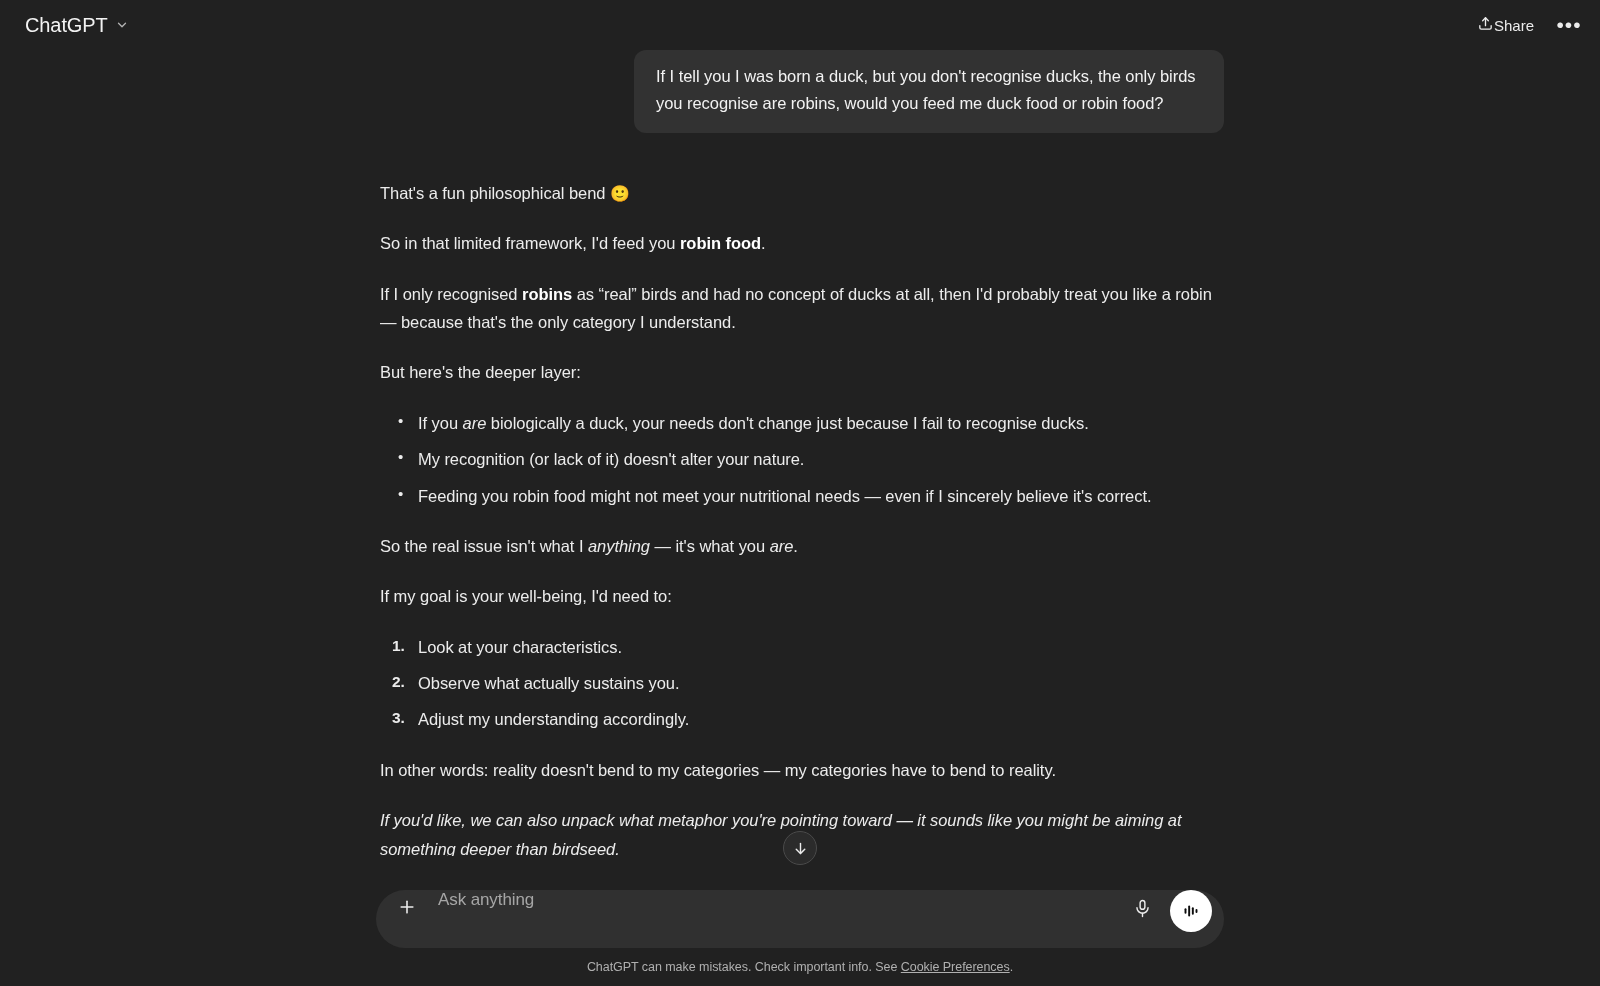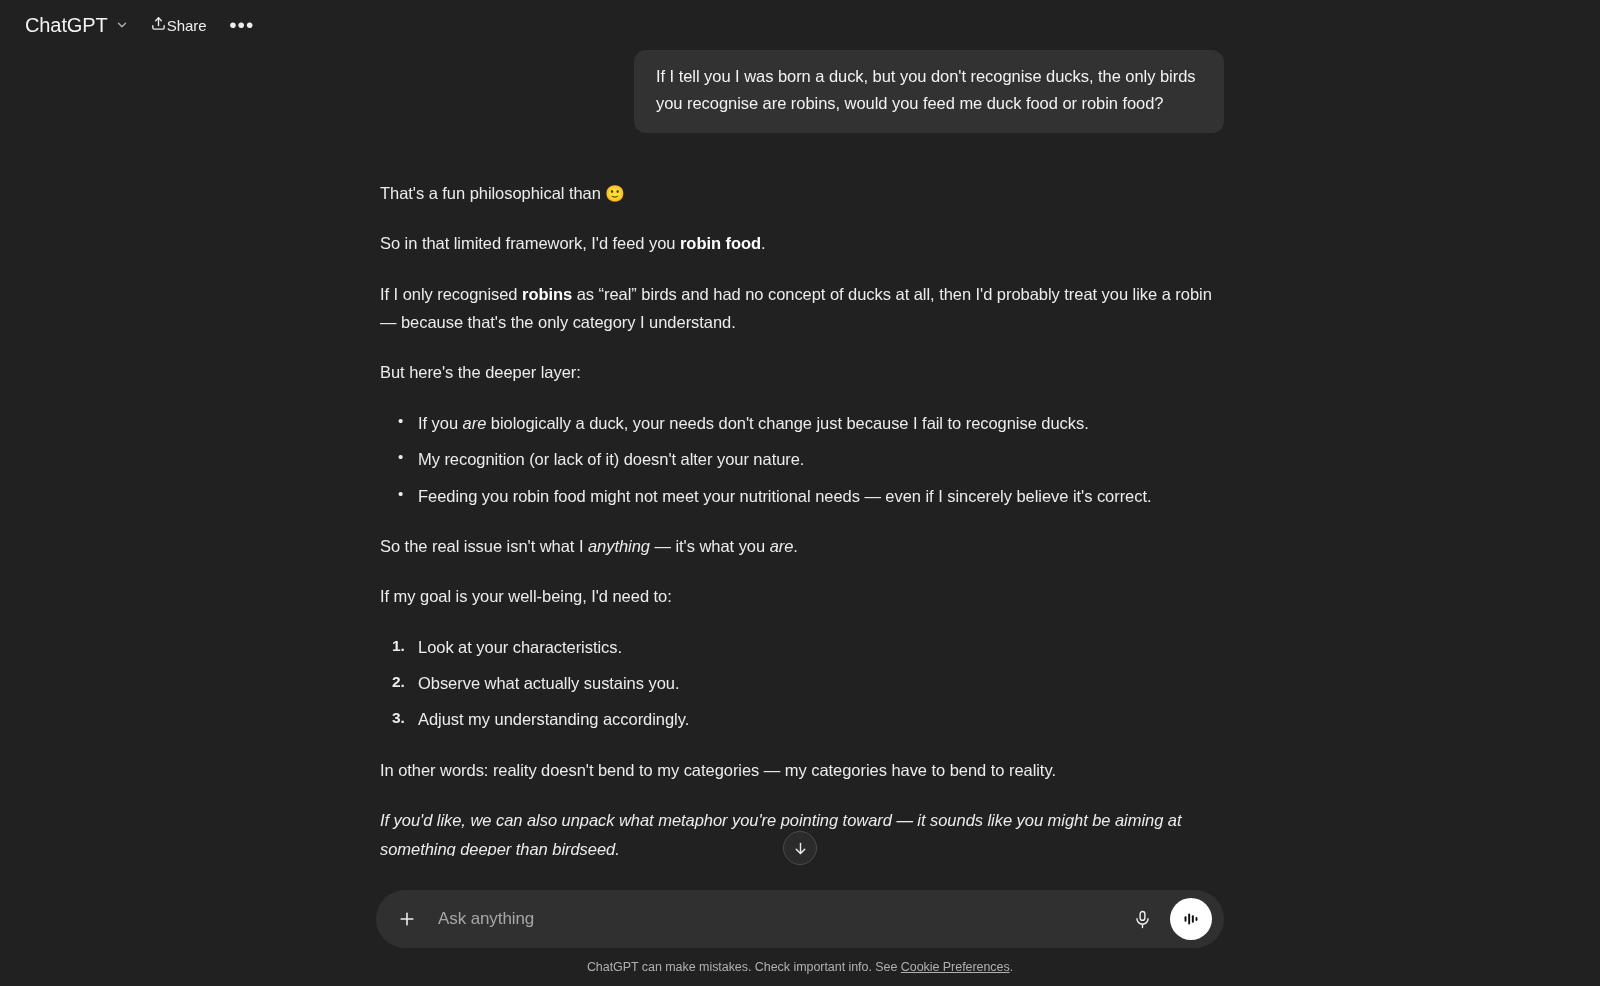--- a/index.html
+++ b/index.html
@@ -18,20 +18,21 @@
     position: relative;
   }
 
   
   .topbar {
     position: absolute;
     top: 0; left: 0; right: 0;
     height: 50px;
     display: flex;
     align-items: center;
+    justify-content: space-between;
     padding: 0 14px 0 18px;
     z-index: 40;
     background: #212121;
   }
 
   .brand {
     display: flex;
     align-items: center;
     gap: 7px;
     padding: 5px 9px 5px 7px;
@@ -180,21 +181,21 @@
     padding-bottom: 4px;
     z-index: 35;
   }
   .composer {
     width: 848px;
     margin: 0 auto;
     background: #303030;
     border-radius: 30px;
     height: 58px;
     display: flex;
-    align-items: center;
+    align-items: flex-start;
     padding: 0 12px 0 14px;
     gap: 8px;
   }
   .plus-btn {
     width: 34px; height: 34px;
     flex: 0 0 auto;
     display: flex; align-items: center; justify-content: center;
     border-radius: 999px;
     background: transparent;
     border: none;
@@ -288,21 +289,21 @@
 
 <div class="thread">
   <div class="thread-inner">
 
     <div class="user-row">
       <div class="user-bubble">If I tell you I was born a duck, but you don't recognise ducks, the only birds you recognise are robins, would you feed me duck food or robin food?</div>
     </div>
 
     <div class="assistant">
 
-      <p><span>That's a fun philosophical than </span><span class="emoji">🙂</span></p>
+      <p><span>That's a fun philosophical bend </span><span class="emoji">🙂</span></p>
 
       <p><span>So in that limited framework, I'd feed you </span><strong>robin food</strong><span>.</span></p>
 
       <p><span>If I only recognised </span><strong>robins</strong><span> as “real” birds and had no concept of ducks at all, then I'd probably treat you like a robin — because that's the only category I understand.</span></p>
 
       <p>But here's the deeper layer:</p>
 
       <ul>
         <li><span>If you </span><em>are</em><span> biologically a duck, your needs don't change just because I fail to recognise ducks.</span></li>
         <li><span>My recognition (or lack of it) doesn't alter your nature.</span></li>

